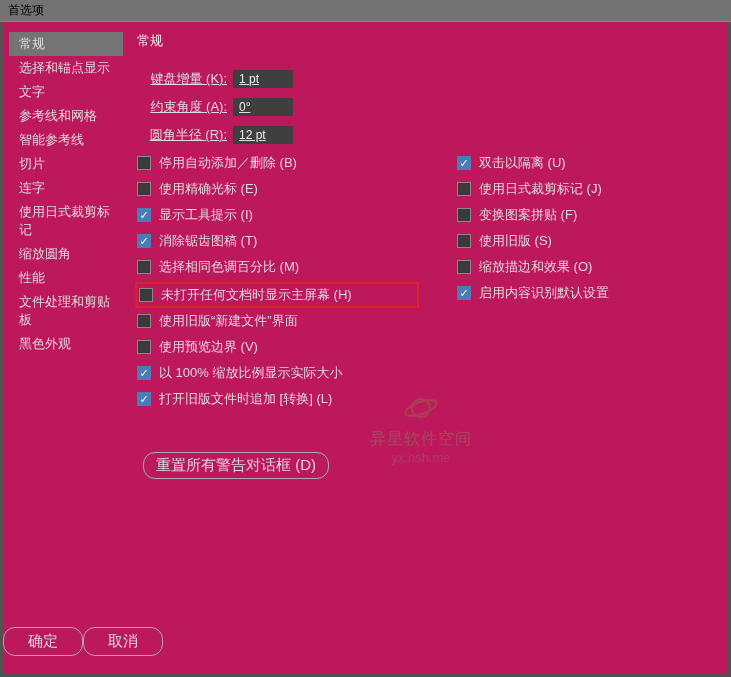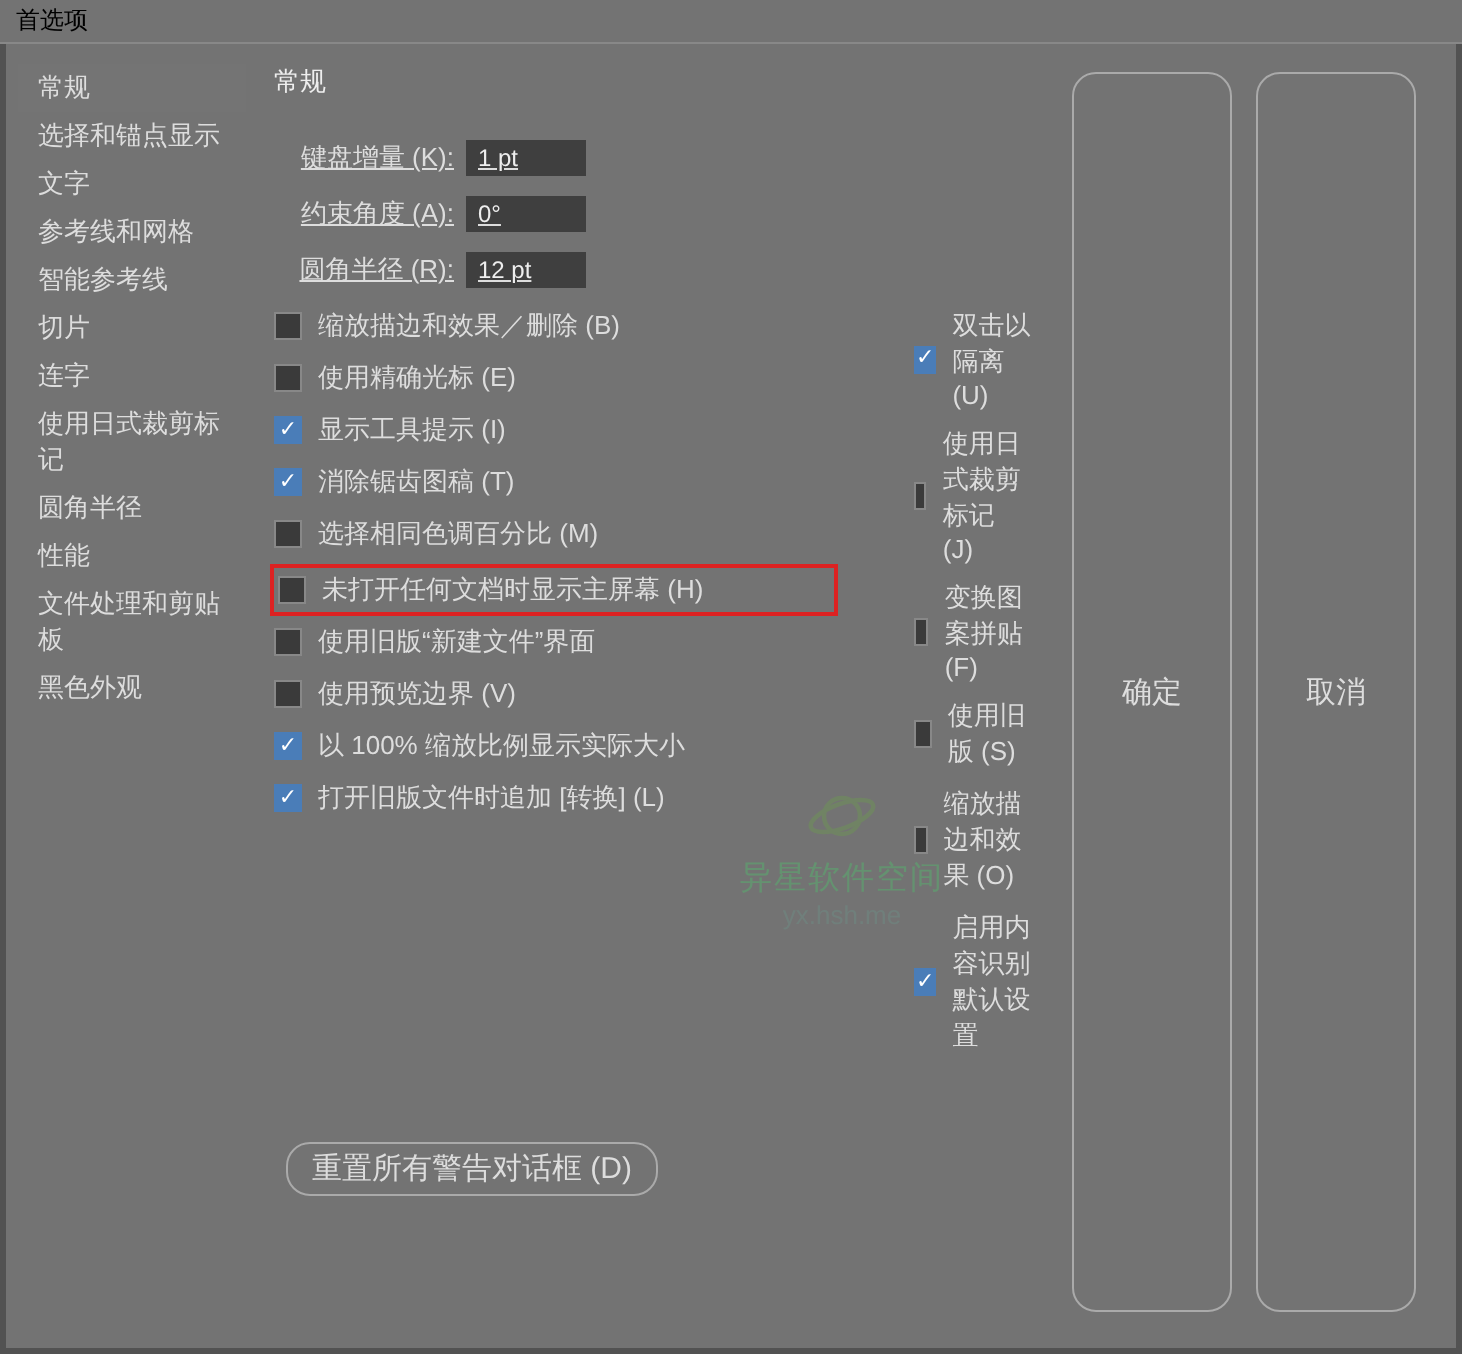--- a/index.html
+++ b/index.html
@@ -18,23 +18,23 @@
   padding: 2px 8px;
   font-size: 12px;
   border-bottom: 1px solid #888;
 }
 .dialog {
   position: absolute;
   top: 22px;
   left: 3px;
   right: 3px;
   bottom: 3px;
-  background: #737373;
-  display: flex;
-  flex-direction: row;
+  background: #be185d;
+  display: flex;
+  flex-direction: column;
 }
 .main-area {
   flex: 1;
   display: flex;
   padding: 10px 0 0 0;
 }
 .sidebar {
   width: 120px;
   padding: 0 0 0 6px;
 }
@@ -119,22 +119,20 @@
   background: transparent;
   border: 1px solid #aaa;
   color: #ddd;
   padding: 3px 12px;
   border-radius: 12px;
   font-size: 15px;
   cursor: pointer;
 }
 .footer {
   display: flex;
-  justify-content: flex-end;
-  gap: 12px;
   padding: 14px 20px 18px 0;
 }
 .footer .btn {
   padding: 4px 24px;
 }
 .watermark {
   position: absolute;
   left: 355px;
   top: 390px;
   opacity: 0.22;
@@ -159,21 +157,21 @@
   <div class="main-area">
     <div class="sidebar" id="sidebar">
         <div class="sidebar-item selected">常规</div>
         <div class="sidebar-item">选择和锚点显示</div>
         <div class="sidebar-item">文字</div>
         <div class="sidebar-item">参考线和网格</div>
         <div class="sidebar-item">智能参考线</div>
         <div class="sidebar-item">切片</div>
         <div class="sidebar-item">连字</div>
         <div class="sidebar-item">使用日式裁剪标记</div>
-        <div class="sidebar-item">圆角半径</div>
+        <div class="sidebar-item">缩放圆角</div>
         <div class="sidebar-item">性能</div>
         <div class="sidebar-item">文件处理和剪贴板</div>
         <div class="sidebar-item">黑色外观</div>
       </div>
     <div class="content">
       <div class="page-title">常规</div>
 
       <div class="field-row">
         <span class="field-label">键盘增量 (K):</span>
         <input class="field-input" value="1 pt" style="">
@@ -184,21 +182,21 @@
       </div>
       <div class="field-row">
         <span class="field-label">圆角半径 (R):</span>
         <input class="field-input" value="12 pt" style="">
       </div>
 
       <div class="columns">
         <div class="col left" id="left-col">
             <div class="checkbox-row">
               <span class="cbx"></span>
-              <span class="cbx-label">缩放描边和效果／删除 (B)</span>
+              <span class="cbx-label">停用自动添加／删除 (B)</span>
             </div>
             <div class="checkbox-row">
               <span class="cbx"></span>
               <span class="cbx-label">使用精确光标 (E)</span>
             </div>
             <div class="checkbox-row">
               <span class="cbx checked"></span>
               <span class="cbx-label">显示工具提示 (I)</span>
             </div>
             <div class="checkbox-row">

